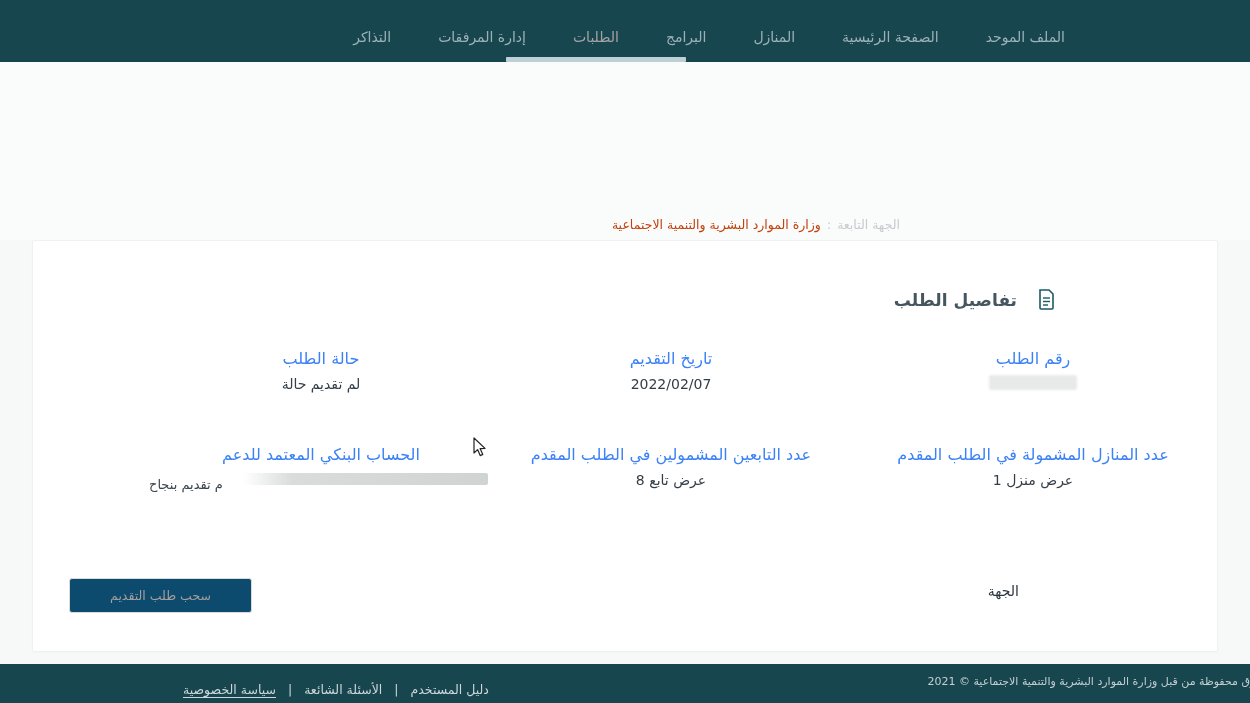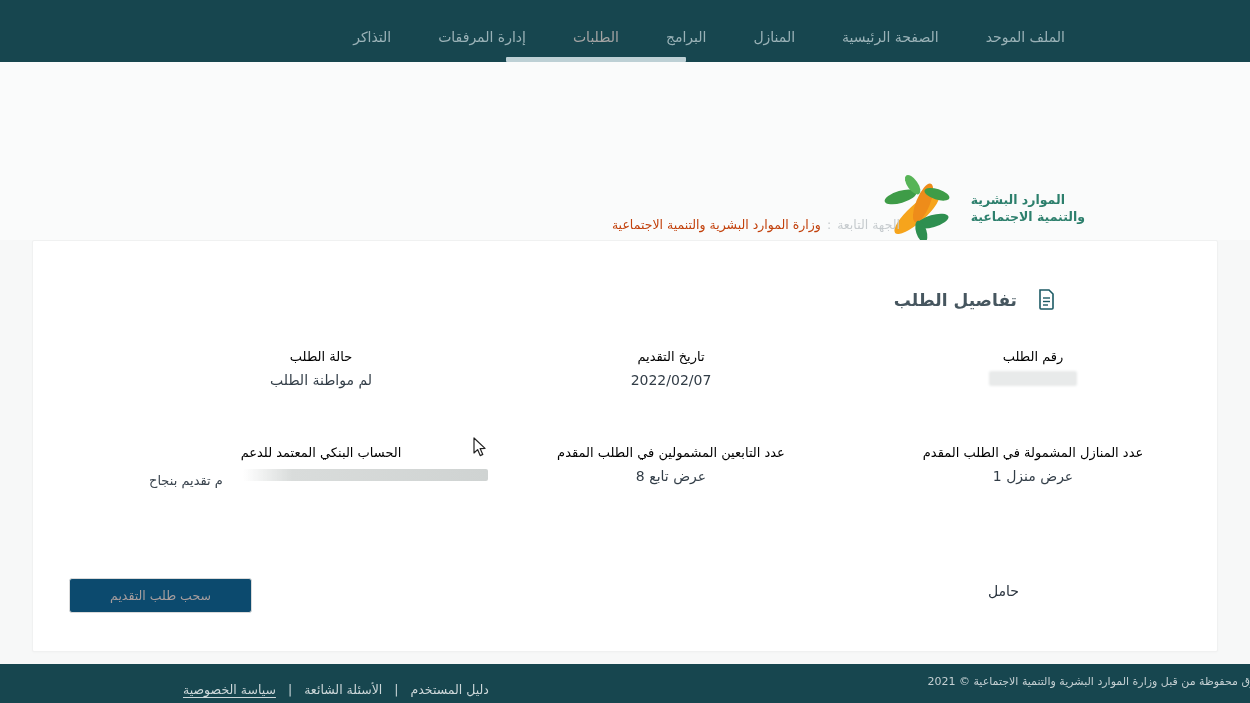--- a/index.html
+++ b/index.html
@@ -49,21 +49,21 @@
     position:absolute; top:240px; left:32px; width:1186px; height:412px;
     background:#ffffff; border:1px solid #f0f1f1; border-radius:2px;
     box-shadow:0 1px 2px rgba(0,0,0,0.02);
   }
   .section-title {
     position:absolute; top:48px; right:162px;
     display:flex; align-items:center; gap:21px;
   }
   .section-title .txt { font-size:17px; color:#46565f; font-weight:600; }
   .field { position:absolute; width:320px; text-align:center; }
-  .field .lbl { font-size:13px; color:#000000; }
+  .field .lbl { font-size:16px; color:#3b82f6; }
   .field .val { margin-top:8px; font-size:14px; color:#323d47; font-weight:500; }
   .f0 { top:108px; right:24px; }
   .f1 { top:108px; right:386px; }
   .f2 { top:108px; right:736px; }
   .f3 { top:204px; right:24px; }
   .f4 { top:204px; right:386px; }
   .f5 { top:204px; right:706px; width:380px; }
   .redact-box {
     display:inline-block; width:88px; height:15px; margin-top:7px;
     background:#e8eaea; border-radius:2px; filter:blur(1.2px);
@@ -115,35 +115,20 @@
   <div class="nav-item">الملف الموحد</div>
   <div class="nav-item">الصفحة الرئيسية</div>
   <div class="nav-item">المنازل</div>
   <div class="nav-item">البرامج</div>
   <div class="nav-item active">الطلبات</div>
   <div class="nav-item">إدارة المرفقات</div>
   <div class="nav-item">التذاكر</div>
 </nav>
 
 <section class="hero">
-  <div class="logo">
-    <div class="logo-text">
-      <div>الموارد البشرية</div>
-      <div>والتنمية الاجتماعية</div>
-    </div>
-    <svg class="logo-mark" viewBox="0 0 100 90">
-      <ellipse cx="50" cy="50" rx="34" ry="10" fill="#f6a41c" transform="rotate(-42 50 50)"></ellipse>
-      <ellipse cx="57" cy="38" rx="24" ry="8" fill="#ee8c1a" transform="rotate(-68 57 38)"></ellipse>
-      <ellipse cx="31" cy="31" rx="19" ry="7" fill="#3e9c47" transform="rotate(-16 31 31)"></ellipse>
-      <ellipse cx="68" cy="59" rx="19" ry="7" fill="#2e8f50" transform="rotate(-16 68 59)"></ellipse>
-      <ellipse cx="45" cy="17" rx="13" ry="6" fill="#57b457" transform="rotate(55 45 17)"></ellipse>
-      <ellipse cx="73" cy="28" rx="15" ry="6" fill="#3e9c47" transform="rotate(18 73 28)"></ellipse>
-      <ellipse cx="55" cy="71" rx="13" ry="6" fill="#2e8f50" transform="rotate(72 55 71)"></ellipse>
-    </svg>
-  </div>
 
 
   <div class="meta-row entity">
     <span class="meta-label">الجهة التابعة</span><span class="meta-sep">:</span><span class="meta-value">وزارة الموارد البشرية والتنمية الاجتماعية</span>
   </div>
 
   <div class="meta-row categories">
     <span class="meta-label">الفئات المستهدفة</span><span class="meta-sep">:</span><span class="meta-value">مواطن سعودي - زوجة مواطن - أبناء مواطنة - حامل بطاقة تنقل - أم مواطن</span>
   </div>
 </section>
@@ -165,42 +150,42 @@
     <span class="redact-box"></span>
   </div>
 
   <div class="field f1">
     <div class="lbl">تاريخ التقديم</div>
     <div class="val">2022/02/07</div>
   </div>
 
   <div class="field f2">
     <div class="lbl">حالة الطلب</div>
-    <div class="val">لم مواطنة الطلب</div>
+    <div class="val">لم تقديم حالة</div>
   </div>
 
   <div class="field f3">
     <div class="lbl">عدد المنازل المشمولة في الطلب المقدم</div>
     <div class="val">عرض منزل 1</div>
   </div>
 
   <div class="field f4">
     <div class="lbl">عدد التابعين المشمولين في الطلب المقدم</div>
     <div class="val">عرض تابع 8</div>
   </div>
 
   <div class="field f5">
     <div class="lbl">الحساب البنكي المعتمد للدعم</div>
     <div class="bank-line">
       <span class="bank-bar"></span>
       <span class="bank-text">م تقديم بنجاح</span>
     </div>
   </div>
 
-  <div class="back-link">حامل</div>
+  <div class="back-link">الجهة</div>
   <button class="withdraw-btn">سحب طلب التقديم</button>
 </section>
 
 <footer class="footer">
   <div class="copyright">حقوق محفوظة من قبل وزارة الموارد البشرية والتنمية الاجتماعية © 2021</div>
   <div class="footer-links">
     <span class="lnk">دليل المستخدم</span>
     <span class="flink-sep">|</span>
     <span class="lnk">الأسئلة الشائعة</span>
     <span class="flink-sep">|</span>

